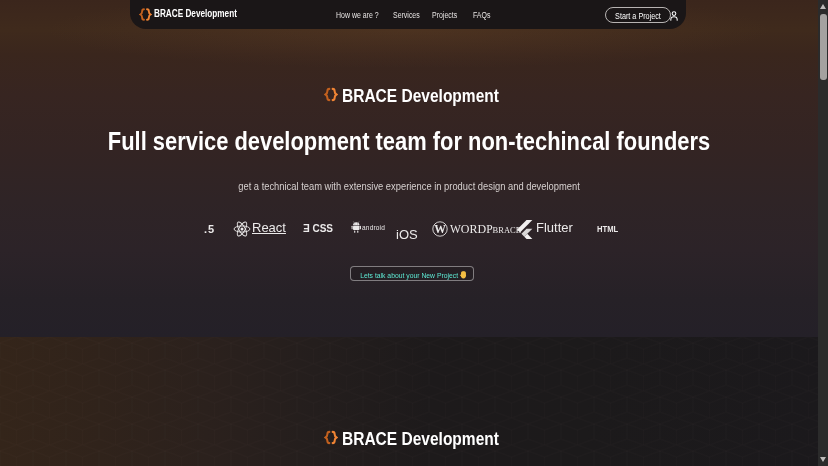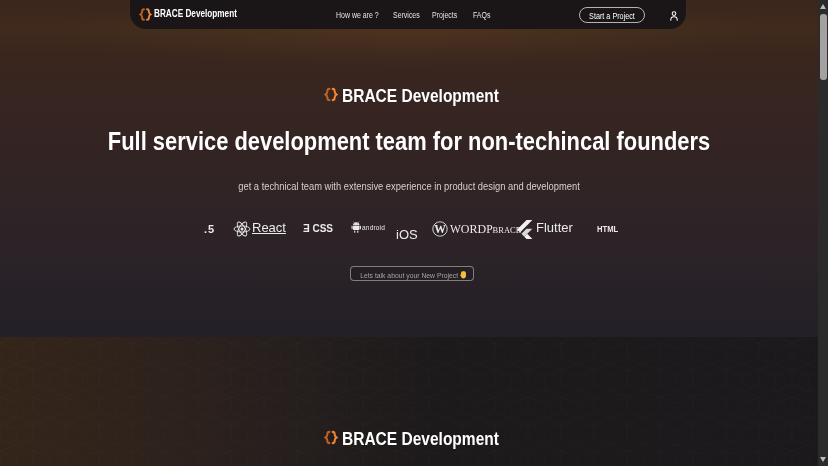--- a/index.html
+++ b/index.html
@@ -8,32 +8,32 @@
 .hero{position:absolute;left:0;top:0;width:828px;height:337px;
  background:radial-gradient(ellipse 520px 55px at 409px 30px, rgba(128,84,48,0.20), rgba(128,84,48,0) 70%),linear-gradient(180deg,#3b261c 0%,#3f2a1c 8.9%,#3a261d 16.3%,#372521 28.2%,#332423 44.5%,#2f2426 59.3%,#2c2328 74.2%,#262127 89%,#242028 100%);}
 .footer{position:absolute;left:0;top:337px;width:828px;height:129px;
  background:linear-gradient(90deg,#34251a 0%,#30231b 12%,#2b211d 25%,#241e1d 38%,#1d1a1b 52%,#1c1a1b 70%,#1b191c 100%);}
 .headerbar{position:absolute;left:130px;top:0;width:556px;height:29px;background:#1a1617;
  border-radius:0 0 16px 16px;}
 .hlogo{position:absolute;left:9px;top:7px;}
 .htitle{position:absolute;left:24px;top:8px;font-size:10px;font-weight:bold;color:#fff;
  transform:scaleX(0.82);transform-origin:left top;white-space:nowrap;}
 .nav{position:absolute;top:9.5px;font-size:8.5px;color:#e6e3e2;transform:scaleX(0.82);transform-origin:left top;white-space:nowrap;}
-.pill{position:absolute;left:449px;top:7px;width:66px;height:16px;border:1px solid #b7b3b2;border-radius:8px;}
+.pill{position:absolute;left:475px;top:7px;width:66px;height:16px;border:1px solid #b7b3b2;border-radius:8px;}
 .pill span{position:absolute;left:0;top:2.5px;width:64px;text-align:center;color:#fff;font-size:8.5px;display:inline-block;transform:scaleX(0.85);}
 .person{position:absolute;left:539px;top:10.5px;}
 .heroheading{position:absolute;left:324px;top:85.5px;}
 .h1{position:absolute;left:0;top:127px;width:818px;text-align:center;color:#fff;font-size:25px;font-weight:bold;
  transform:scaleX(0.876);transform-origin:center top;white-space:nowrap;}
 .sub{position:absolute;left:0;top:180px;width:818px;text-align:center;color:#d6d0cf;font-size:11px;
  transform:scaleX(0.85);transform-origin:center top;white-space:nowrap;}
 .strip{position:absolute;left:0;top:216px;width:828px;height:30px;color:#eceaea;}
 .si{position:absolute;white-space:nowrap;}
 .btn{position:absolute;left:350px;top:266px;width:124px;height:14.5px;border:1px solid rgba(255,255,255,0.42);
- border-radius:4px;color:#a3a3a3;background:rgba(0,0,0,0.08);}
+ border-radius:4px;color:#5eead4;background:rgba(0,0,0,0.08);}
 .btn .t{position:absolute;left:0;top:2.5px;width:122px;text-align:center;font-size:8px;white-space:nowrap;display:inline-block;transform:scaleX(0.85);}
 .fheading{position:absolute;left:324px;top:428.5px;}
 .brand{display:block;position:relative;color:#fff;font-size:18px;font-weight:bold;height:18px;}
 .brand .bt{position:absolute;left:18px;top:0px;display:inline-block;transform:scaleX(0.862);transform-origin:left top;white-space:nowrap;}
 .brand svg{position:absolute;left:0;top:0;}
 .cubes{position:absolute;left:0;top:0;width:100%;height:100%;}
 .sbar{position:absolute;left:818px;top:0;width:10px;height:466px;background:#2b2b2b;}
 .sthumb{position:absolute;left:1.5px;top:14px;width:7px;height:66px;background:#a4a2a0;border-radius:3px;}
 .sarrow{position:absolute;left:0;width:10px;height:12px;}
 </style>

